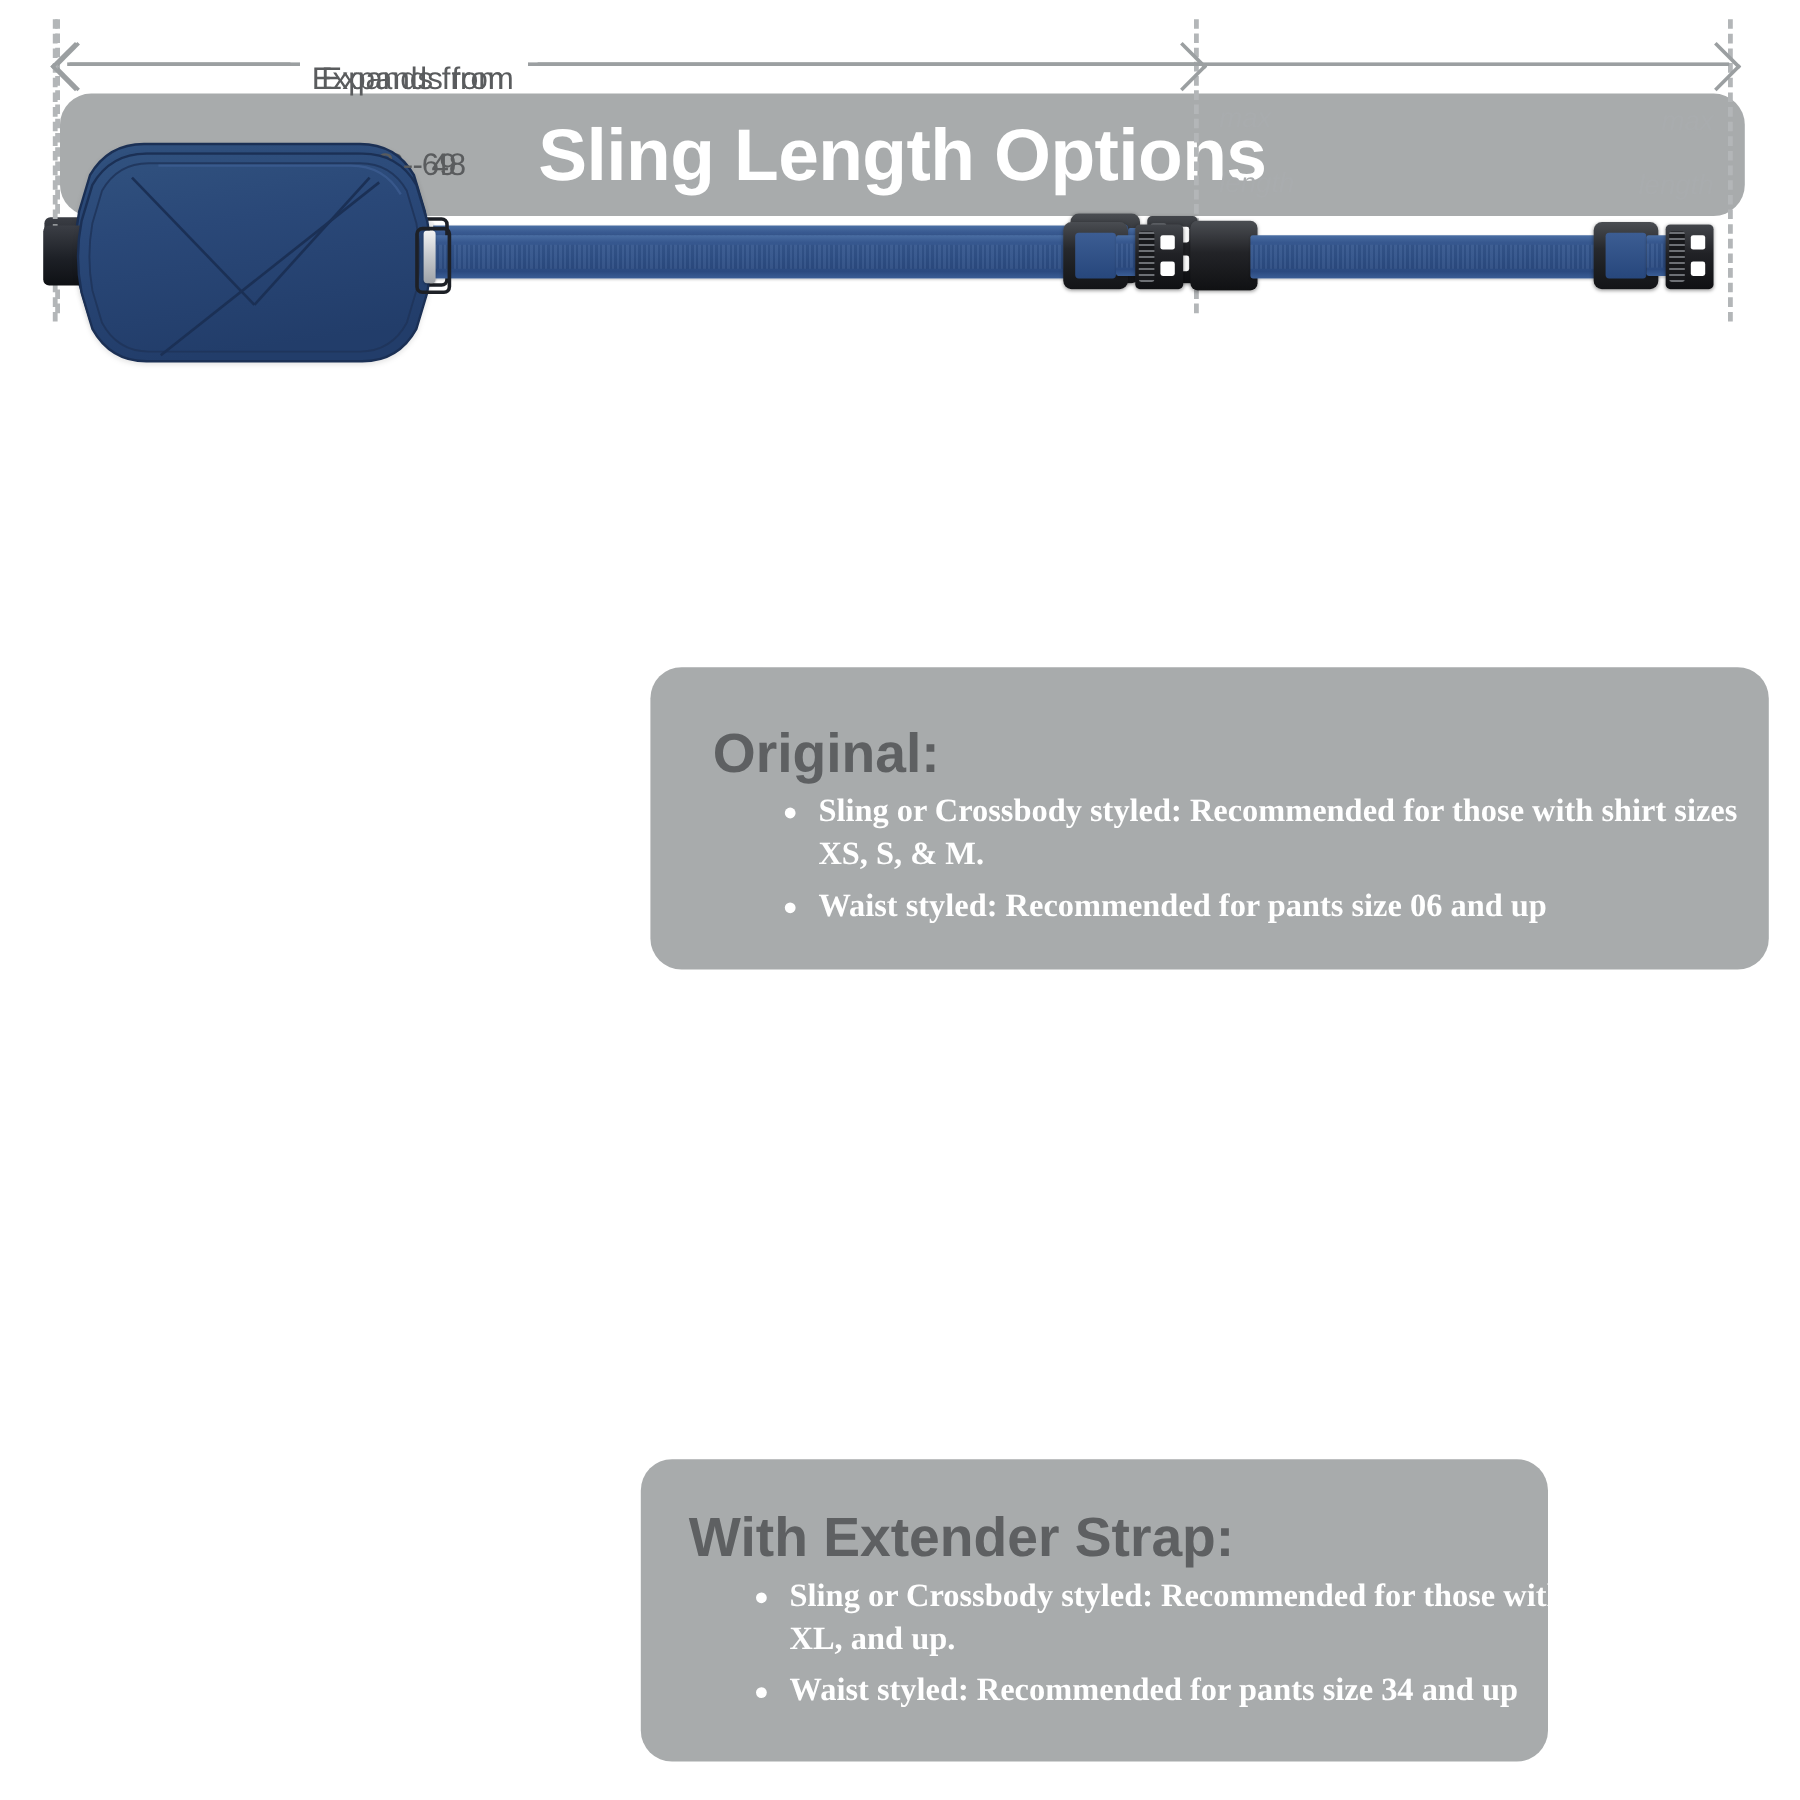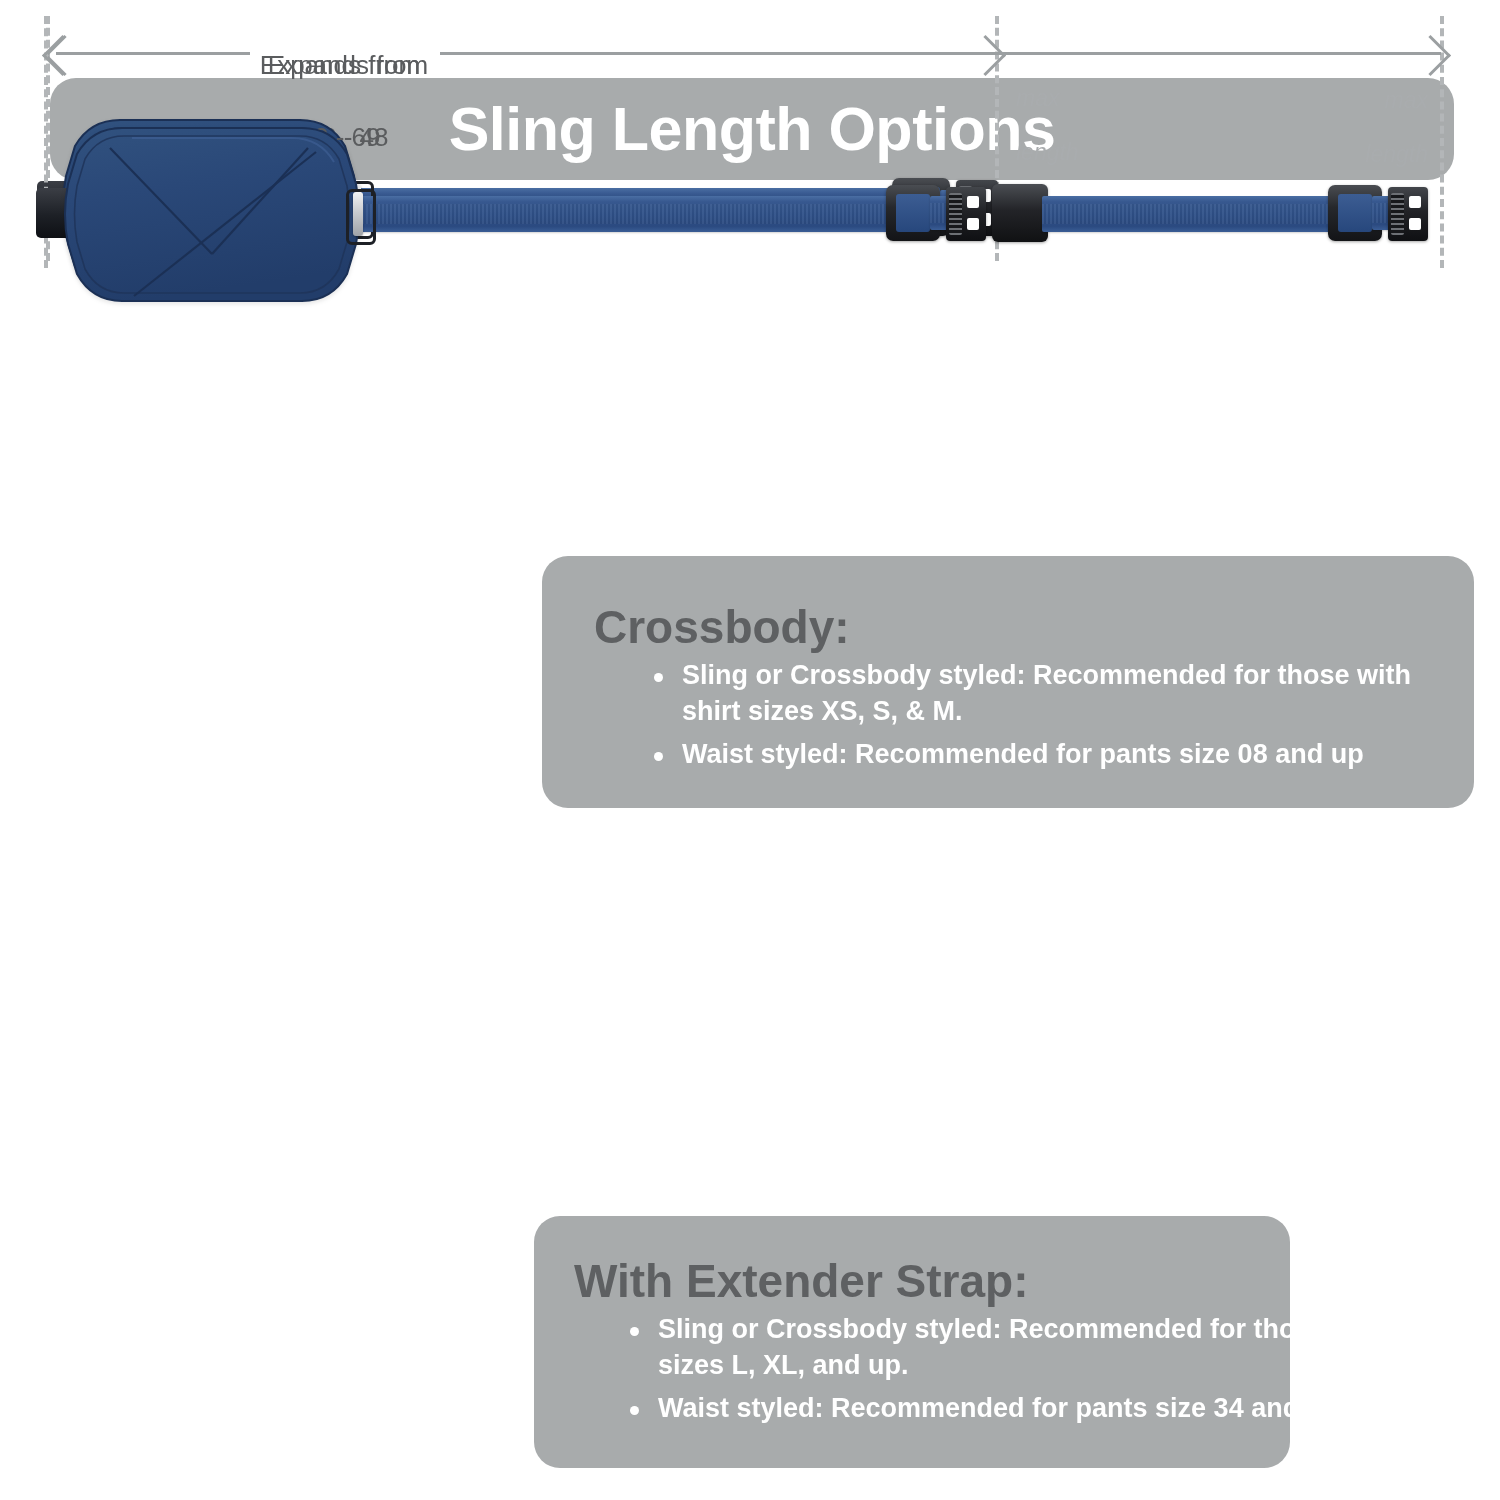--- a/index.html
+++ b/index.html
@@ -88,21 +88,21 @@
   }
 
   
   .info-panel{
     background:#a8abac;border-radius:26px;
   }
   .info-heading{
     color:#5e6062;font-weight:bold;line-height:1;
   }
   .info-list{
-    list-style:none;margin:0;padding:0;
+    list-style:none;margin:0;padding:0;font-family:Liberation Serif, serif;
   }
   .info-list li{
     color:#ffffff;font-weight:bold;position:relative;
   }
   .info-list li .dot{
     position:absolute;left:0;top:0.56em;width:9px;height:9px;border-radius:50%;
     background:#ffffff;
   }
   .info-list li .txt{display:block;}
 </style>
@@ -183,29 +183,29 @@
   <div class="abs webbing" style="left:940px;top:190px;width:30px;height:36px;"></div>
 
   <div class="abs buckle-male" style="left:956px;top:180px;width:42px;height:56px;">
     <div class="comb"></div>
     <div class="hole" style="left:22px;top:9px;width:13px;height:13px;"></div>
     <div class="hole" style="left:22px;top:33px;width:13px;height:13px;"></div>
   </div>
 </div>
 
 <div class="abs info-panel" style="left:542px;top:556px;width:932px;height:252px;">
-  <div class="abs info-heading" style="left:52px;top:48px;font-size:46px;">Crossbody:</div>
+  <div class="abs info-heading" style="left:52px;top:48px;font-size:46px;">Original:</div>
   <ul class="info-list" style="position:absolute;left:112px;top:102px;width:800px;font-size:27px;line-height:1.32;">
     <li style="padding-left:28px;margin-bottom:8px;">
       <span class="dot"></span>
       <span class="txt">Sling or Crossbody styled: Recommended for those with shirt sizes XS, S, &amp; M.</span>
     </li>
     <li style="padding-left:28px;">
       <span class="dot"></span>
-      <span class="txt">Waist styled:  Recommended for pants size 08 and up</span>
+      <span class="txt">Waist styled:  Recommended for pants size 06 and up</span>
     </li>
   </ul>
 </div>
 
 <div class="abs" style="left:0;top:880;width:1500px;height:310px;">
 
   <div class="abs dashed-v" style="left:44px;top:16px;height:252px;"></div>
 
   <div class="abs dashed-v" style="left:1440px;top:16px;height:252px;"></div>
 

